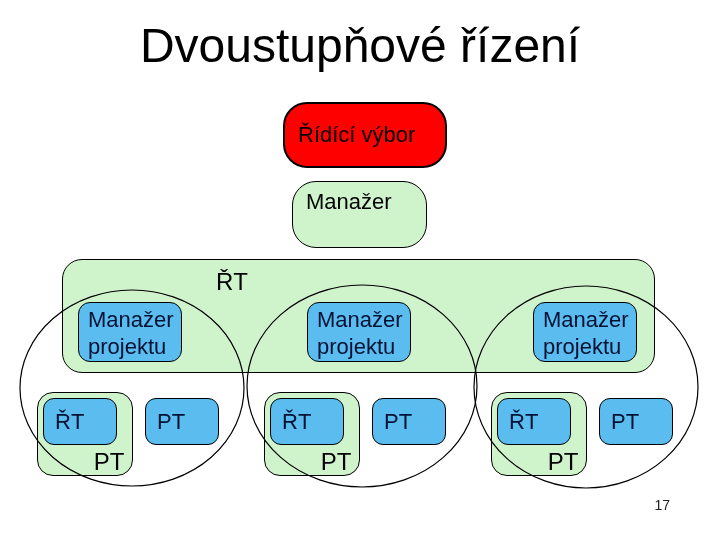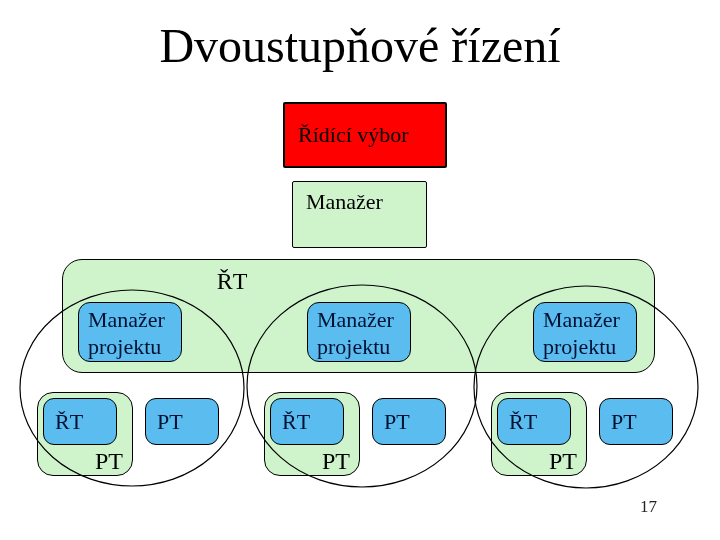--- a/index.html
+++ b/index.html
@@ -1,25 +1,25 @@
 <!DOCTYPE html>
 <html><head>
 <meta charset="utf-8">
 <style>
   html,body{margin:0;padding:0;background:#888;}
   .slide{
     position:relative;width:720px;height:540px;background:#ffffff;
-    font-family:Liberation Serif, serif;color:#000;overflow:hidden;
+    font-family:Liberation Sans, sans-serif;color:#000;overflow:hidden;
   }
   .abs{position:absolute;box-sizing:border-box;}
   .title{
     left:0;top:20px;width:720px;text-align:center;
     font-size:48px;line-height:52px;color:#000;z-index:3;
   }
-  .shape{border:2px solid #000;border-radius:2px;z-index:3;}
+  .shape{border:2px solid #000;border-radius:24px;z-index:3;}
   .red-box{
     left:283px;top:102px;width:164px;height:66px;background:#FF0000;
     display:flex;align-items:center;padding-left:13px;font-size:22px;
   }
   .sys-box{
     left:292px;top:181px;width:135px;height:67px;background:#CFF4CC;
     border-width:1.5px;padding:6px 0 0 13px;font-size:22px;line-height:27px;
   }
   .big-rect{
     left:62px;top:259px;width:593px;height:114px;background:#CFF4CC;
@@ -44,22 +44,22 @@
     border:1.5px solid #000;border-radius:11px;box-sizing:border-box;
     display:flex;align-items:center;padding-left:11px;
     font-size:22px;color:#001133;z-index:3;
   }
   .rt-member{left:6px;}
   .pt-member{left:108px;}
   .pt-label{
     position:absolute;left:52px;top:56px;width:40px;text-align:center;
     font-size:24px;color:#000;z-index:3;
   }
-  .page-num{left:640px;top:497px;width:30px;text-align:left;
-    font-size:17px;color:#222;z-index:3;}
+  .page-num{left:640px;top:497px;width:30px;text-align:right;
+    font-size:14px;color:#222;z-index:3;}
 </style>
 </head>
 <body>
 
 <div class="slide">
 
   <div class="abs title">Dvoustupňové řízení</div>
 
   <div class="abs shape red-box">
     <span>Řídící výbor</span>

